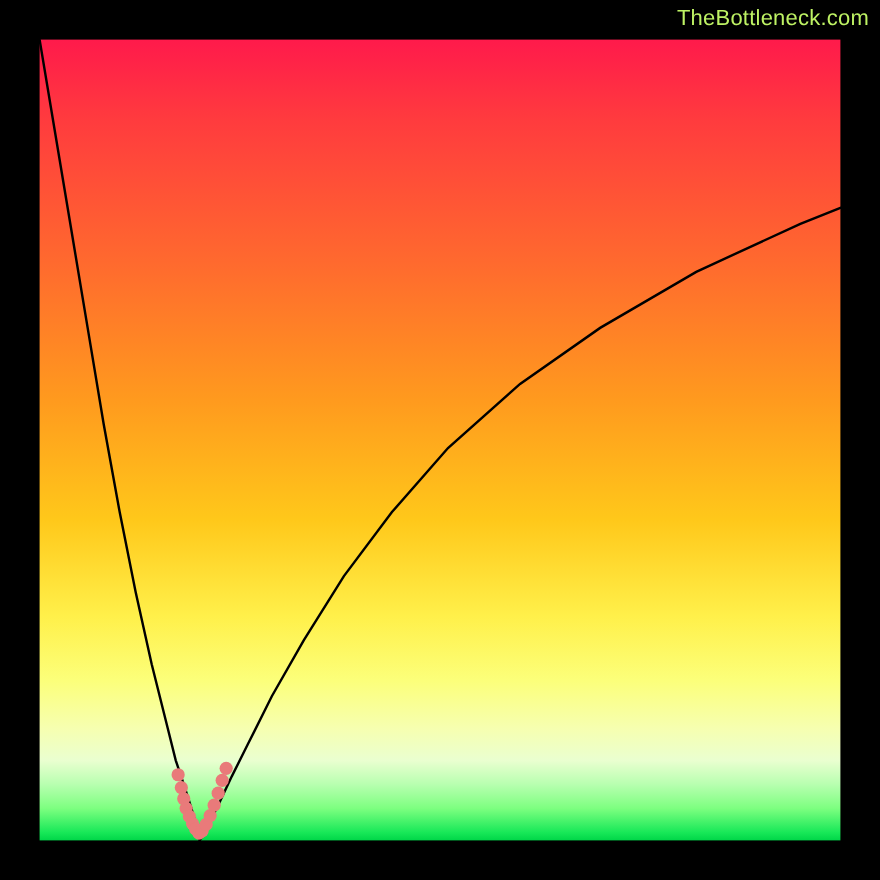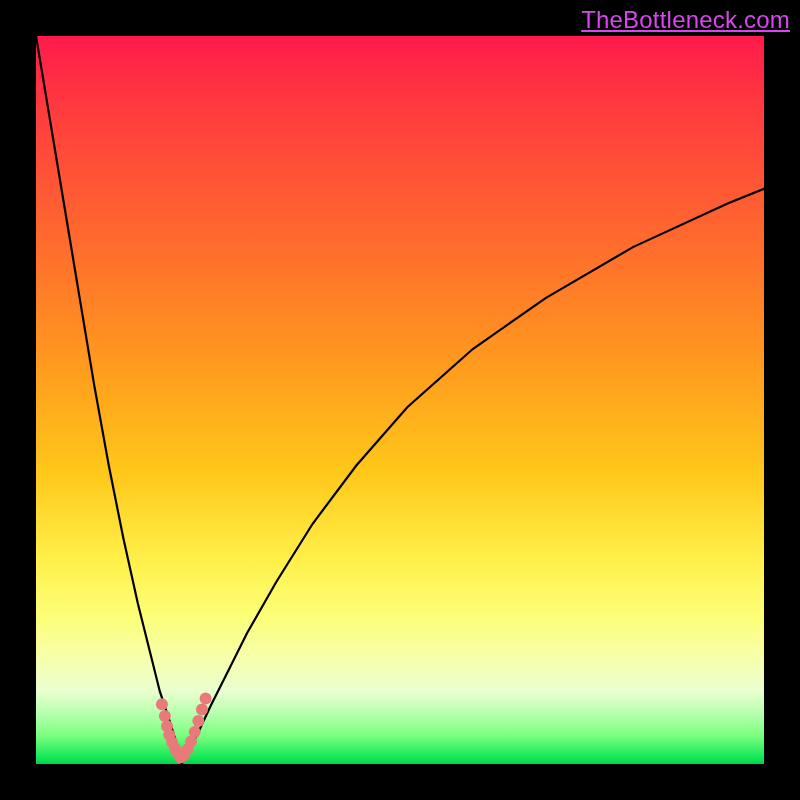--- a/index.html
+++ b/index.html
@@ -49,26 +49,25 @@
     left: 0;
     top: 0;
     width: 728px;
     height: 728px;
     overflow: visible;
   }
   .watermark {
     position: absolute;
     top: 6px;
     right: 10px;
-    color: #d946ef;
-    font-size: 24px;
+    color: #bef264;
+    font-size: 20px;
     font-weight: 400;
     letter-spacing: 0.2px;
     user-select: none;
-    text-decoration: underline;
   }
 </style>
 </head>
 <body>
 
 <div class="frame">
   <div class="plot">
     <svg class="curve" viewBox="0 0 728 728">
       <path id="left-path" fill="none" stroke="#000" stroke-width="2.2" stroke-linecap="round" d="M0.00 0.00 L14.56 87.36 L29.12 174.72 L43.68 262.08 L58.24 349.44 L72.80 429.52 L87.36 502.32 L101.92 567.84 L116.48 626.08 L123.76 655.20 L131.04 677.04 L136.86 695.24 L141.23 709.80 L144.14 720.72 L145.60 728.00"></path>
       <path id="right-path" fill="none" stroke="#000" stroke-width="2.2" stroke-linecap="round" d="M145.60 728.00 L149.97 720.72 L155.79 709.07 L163.07 694.51 L174.72 669.76 L189.28 640.64 L211.12 596.96 L240.24 546.00 L276.64 487.76 L320.32 429.52 L371.28 371.28 L436.80 313.04 L509.60 262.08 L596.96 211.12 L691.60 167.44 L728.00 152.88"></path>

